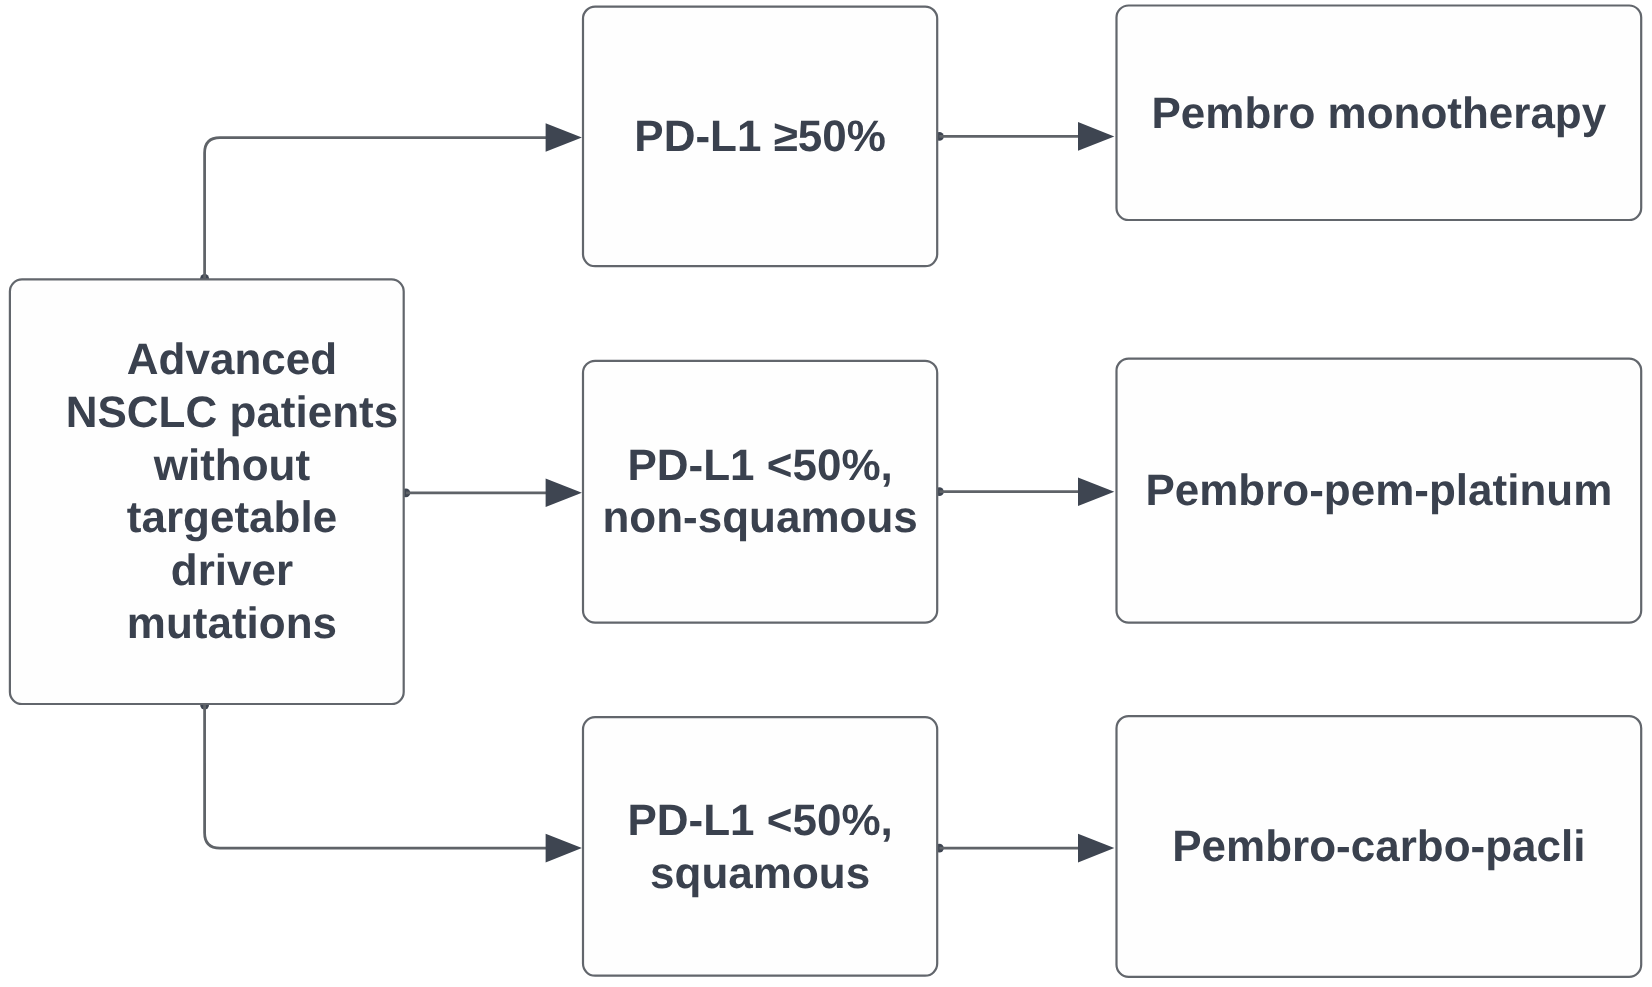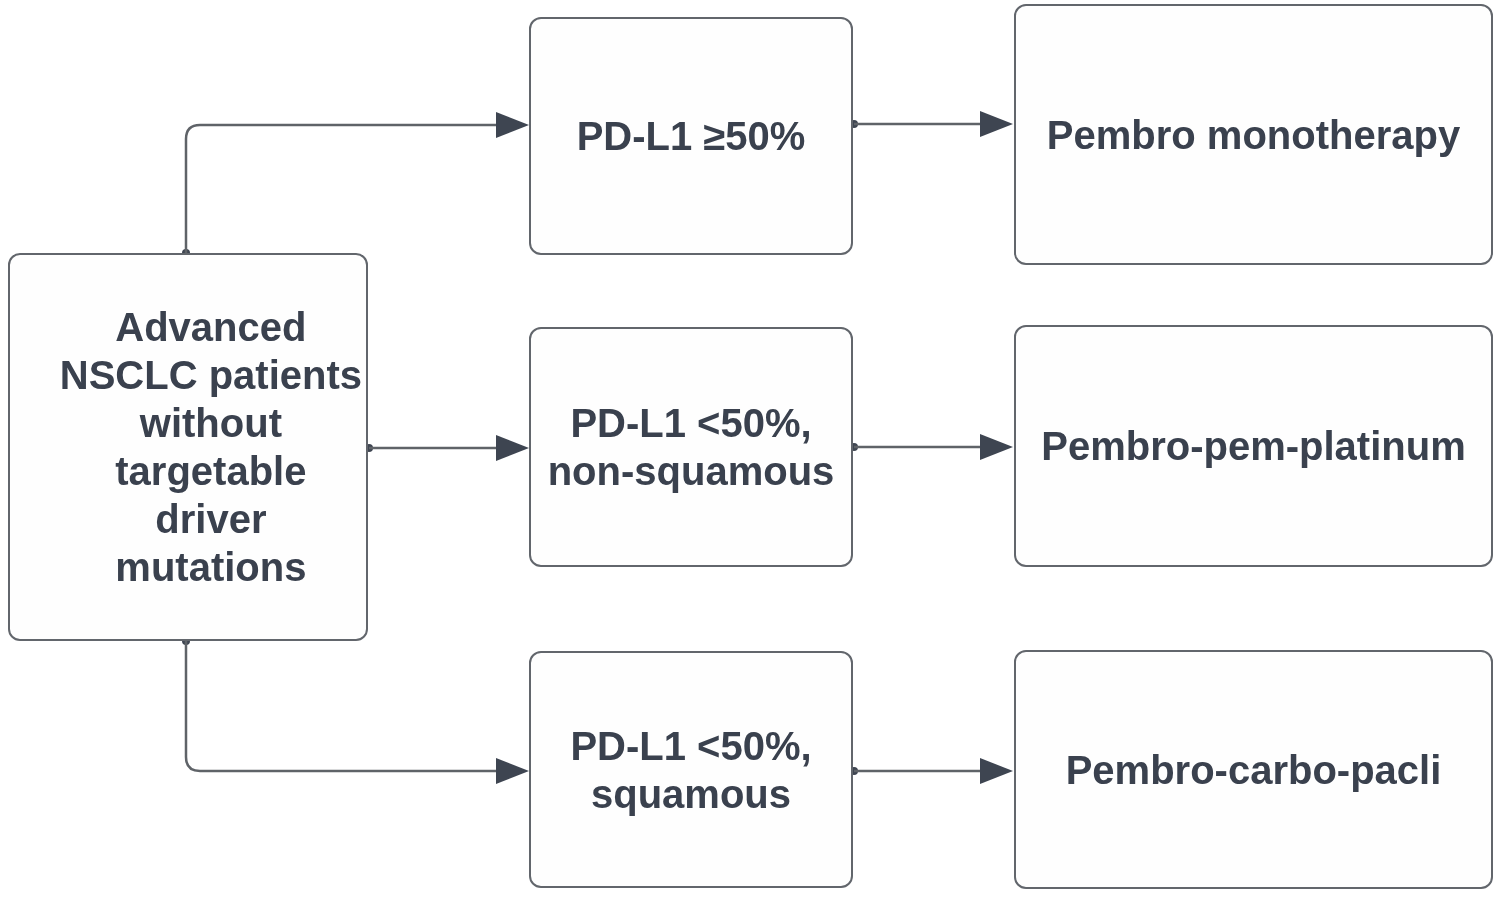--- a/index.html
+++ b/index.html
@@ -42,24 +42,24 @@
   .node-label {
     font-weight: bold;
     font-size: 40px;
     line-height: 48px;
     color: var(--text-color);
     white-space: pre-line;
     padding: 0 4px;
   }
   
   .node-root   { left: 8px;    top: 253px; width: 360px; height: 388px; justify-content: flex-end; }
-  .node-cond-0 { left: 529px;  top: 17px;   width: 324px; height: 238px; }
+  .node-cond-0 { left: 529px;  top: 5px;   width: 324px; height: 238px; }
   .node-cond-1 { left: 529px;  top: 327px; width: 324px; height: 240px; }
   .node-cond-2 { left: 529px;  top: 651px; width: 324px; height: 237px; }
-  .node-tx-0   { left: 1014px; top: 4px;   width: 479px; height: 261px; }
+  .node-tx-0   { left: 1014px; top: 4px;   width: 479px; height: 197px; }
   .node-tx-1   { left: 1014px; top: 325px; width: 479px; height: 242px; }
   .node-tx-2   { left: 1014px; top: 650px; width: 479px; height: 239px; }
 
   .connector-path {
     fill: none;
     stroke: var(--line-color);
     stroke-width: 2.5;
   }
   .arrow-head { fill: var(--arrow-color); }
   .start-dot  { fill: var(--arrow-color); }

